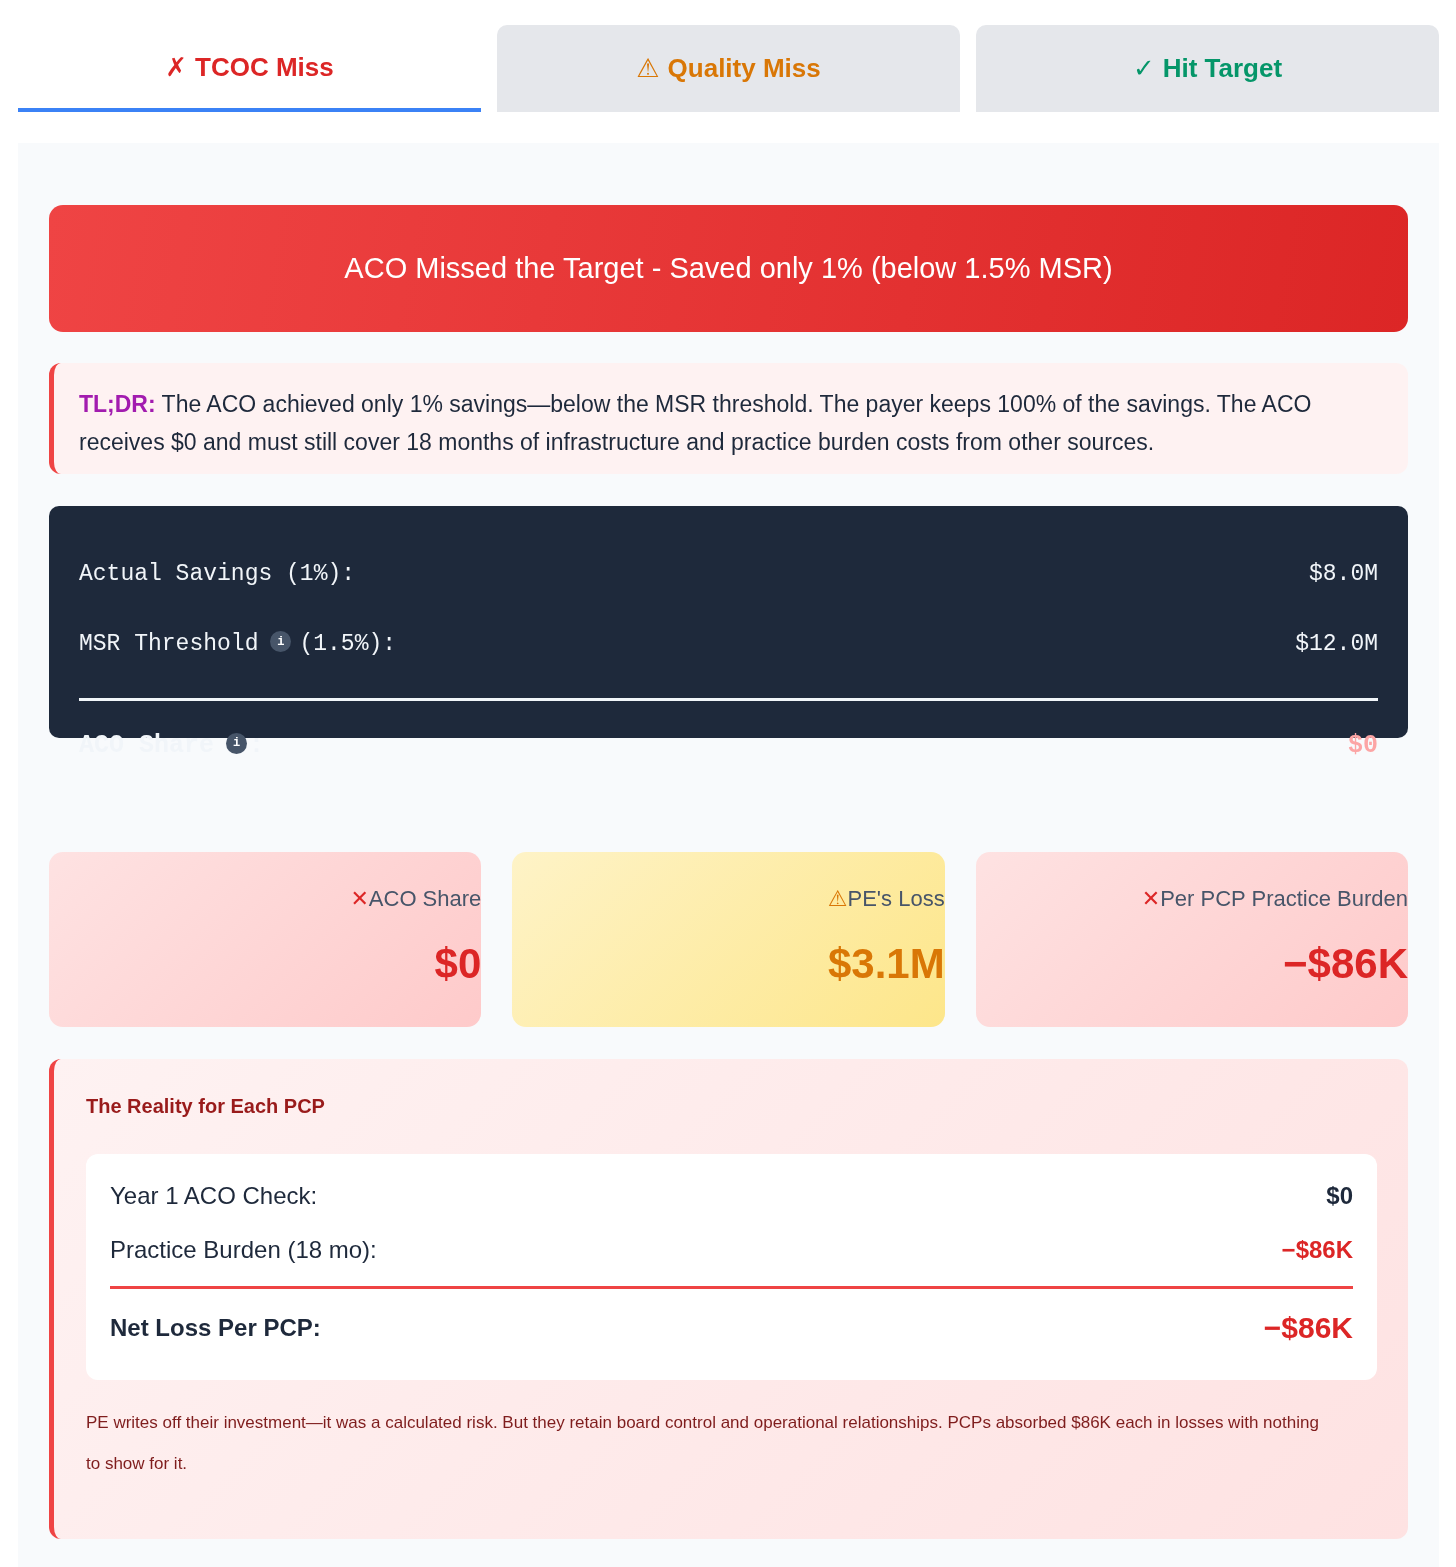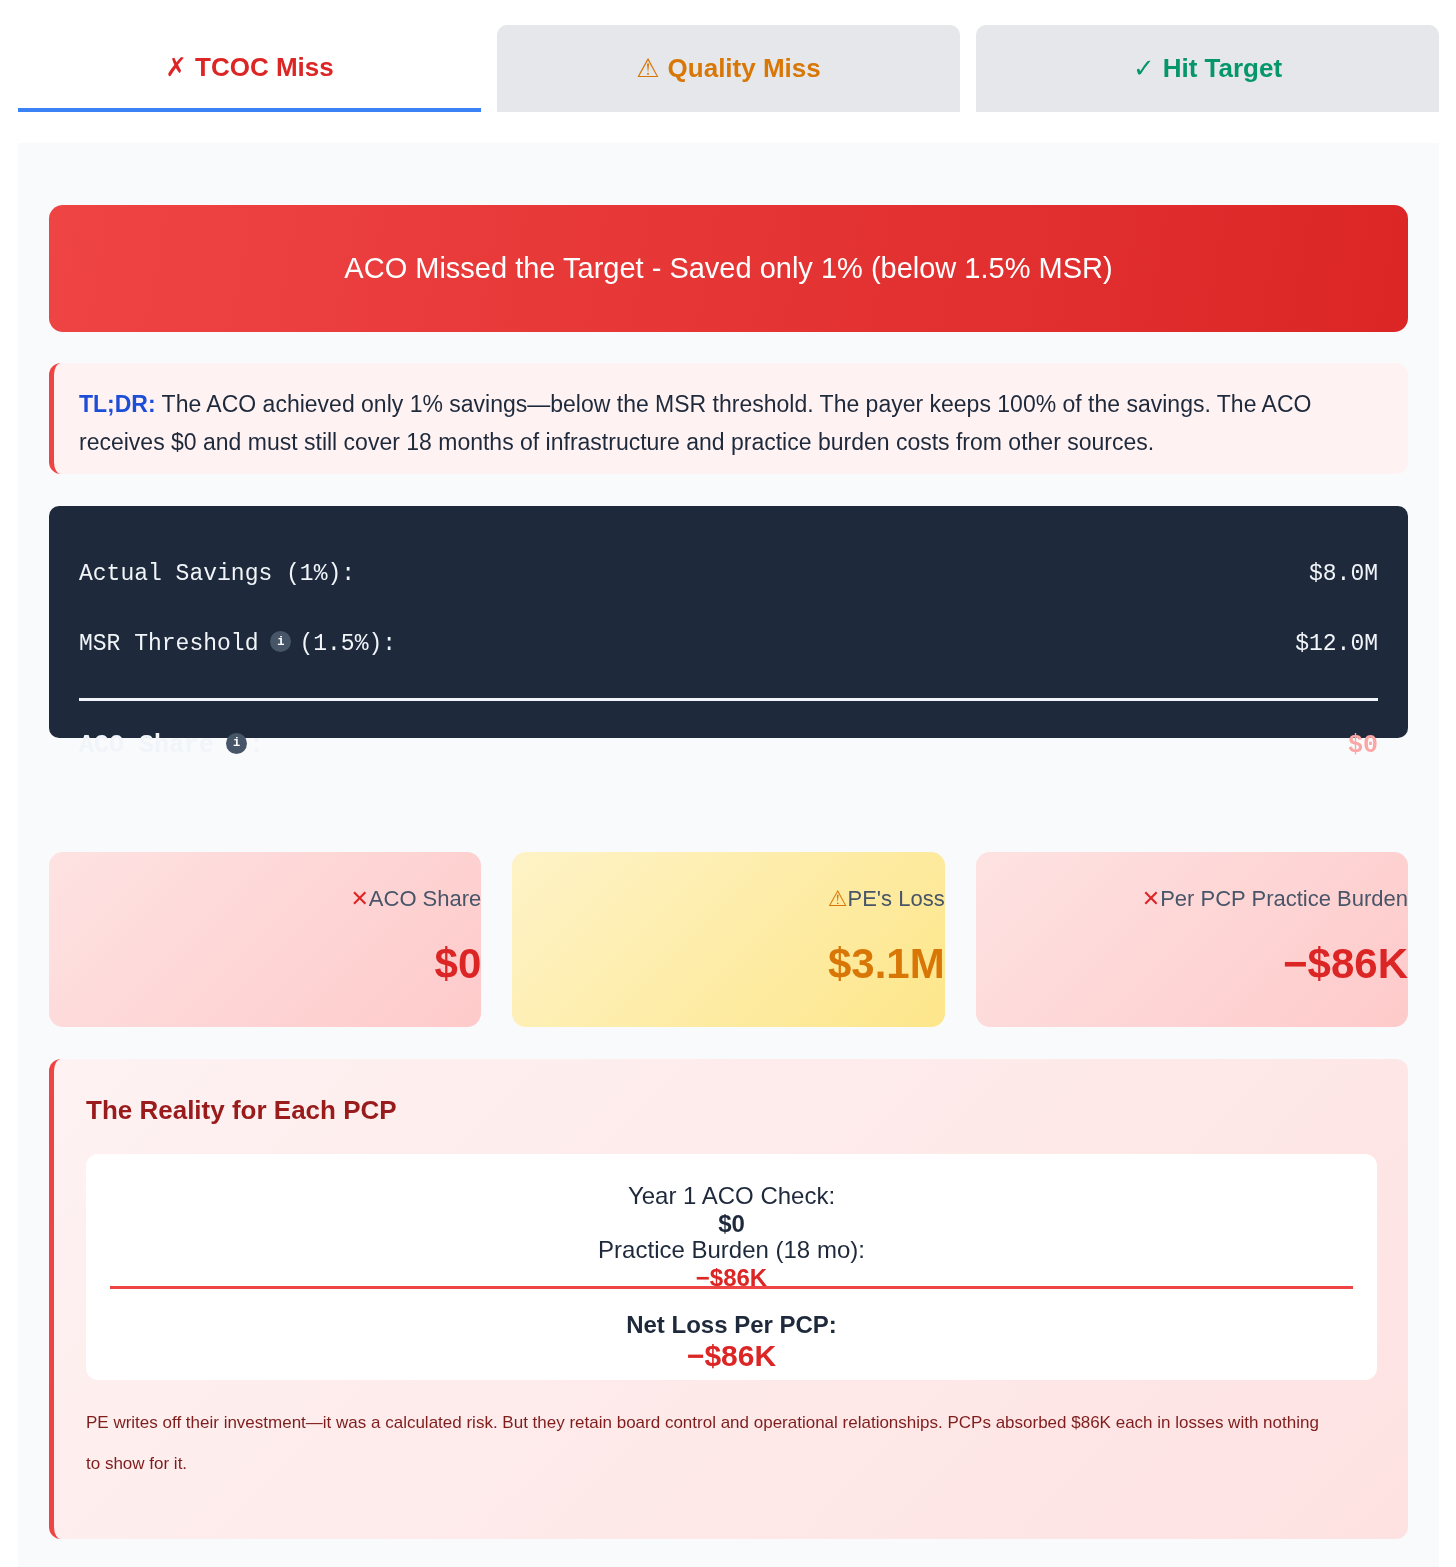--- a/index.html
+++ b/index.html
@@ -10,21 +10,21 @@
     .tab { flex: 1; height: 87px; display: flex; align-items: center; justify-content: center; font-weight: bold; font-size: 26px; border-radius: 10px 10px 0 0; cursor: pointer; }
     .tab.active { background: #ffffff; border-bottom: 4px solid #3b82f6; border-radius: 0; padding-top: 0; align-items: flex-start; padding-top: 27px; }
     .tab.inactive { background: #e5e7eb; }
     .tab .glyph { margin-right: 8px; }
 
     .panel { position: absolute; top: 143px; left: 18px; width: 1421px; height: 1424px; background: #f8fafc; text-decoration: underline; }
 
     .banner { position: absolute; top: 62px; left: 31px; width: 1359px; height: 127px; border-radius: 14px; background: linear-gradient(100deg, #ef4444 0%, #dc2626 100%); display: flex; align-items: center; justify-content: center; color: #fff; font-size: 29px; }
 
     .tldr { position: absolute; top: 220px; left: 31px; width: 1359px; height: 111px; background: #fef2f2; border-left: 5px solid #ef4444; border-radius: 12px; padding: 22px 26px 0 25px; font-size: 23px; line-height: 38px; color: #1e293b; }
-    .tldr .lead { color: #1d4ed8; font-weight: bold; }
+    .tldr .lead { color: #a21caf; font-weight: bold; }
 
     .calc { position: absolute; top: 363px; left: 31px; width: 1359px; height: 232px; background: #1e293b; border-radius: 10px; padding: 0 30px; font-family: "Liberation Mono", "DejaVu Sans Mono", monospace; color: #f1f5f9; font-size: 23px; }
     .calc-row { position: absolute; left: 30px; right: 30px; display: flex; justify-content: space-between; align-items: center; }
     .calc-row.r1 { top: 55px; }
     .calc-row.r2 { top: 125px; }
     .calc-divider { position: absolute; left: 30px; right: 30px; top: 192px; height: 3px; background: #f1f5f9; }
     .calc-row.total { top: 225px; font-weight: bold; font-size: 25px; }
     .calc-row.total .val { color: #fca5a5; }
     .info { display: inline-flex; align-items: center; justify-content: center; width: 21px; height: 21px; border-radius: 50%; background: #475569; color: #fff; font-size: 12px; font-weight: bold; margin: 0 8px 0 12px; vertical-align: middle; position: relative; top: -2px; }
 
@@ -33,23 +33,23 @@
     .card.red { background: linear-gradient(135deg, #fee2e2 0%, #fecaca 100%); }
     .card.yellow { background: linear-gradient(135deg, #fef3c7 0%, #fde68a 100%); }
     .card .label { font-size: 22px; color: #475569; }
     .card .label .mark-x { color: #dc2626; }
     .card .label .mark-warn { color: #d97706; }
     .card .value { font-size: 42px; font-weight: bold; margin-top: 28px; }
     .card.red .value { color: #dc2626; }
     .card.yellow .value { color: #d97706; }
 
     .reality { position: absolute; top: 916px; left: 31px; width: 1359px; height: 480px; background: linear-gradient(135deg, #fef2f2 0%, #fee2e2 100%); border-left: 5px solid #ef4444; border-radius: 12px; }
-    .reality h3 { position: absolute; top: 36px; left: 32px; font-size: 26px; color: #991b1b; font-weight: bold; }
+    .reality h3 { position: absolute; top: 36px; left: 32px; font-size: 20px; color: #991b1b; font-weight: bold; }
     .ledger { position: absolute; top: 95px; left: 32px; width: 1291px; height: 226px; background: #fff; border-radius: 12px; }
-    .ledger-row { position: absolute; left: 24px; right: 24px; display: flex; justify-content: space-between; align-items: center; font-size: 24px; color: #1e293b; flex-direction: column; }
+    .ledger-row { position: absolute; left: 24px; right: 24px; display: flex; justify-content: space-between; align-items: center; font-size: 24px; color: #1e293b; }
     .ledger-row.l1 { top: 28px; }
     .ledger-row.l2 { top: 82px; }
     .ledger-row .neg { color: #dc2626; font-weight: bold; }
     .ledger-row .strong { font-weight: bold; }
     .ledger-divider { position: absolute; left: 24px; right: 24px; top: 132px; height: 3px; background: #ef4444; }
     .ledger-row.total { top: 157px; font-weight: bold; }
     .ledger-row.total .neg { font-size: 30px; }
     .reality p { position: absolute; top: 343px; left: 32px; width: 1250px; font-size: 17px; line-height: 41px; color: #7f1d1d; }
   </style>
 </head>

